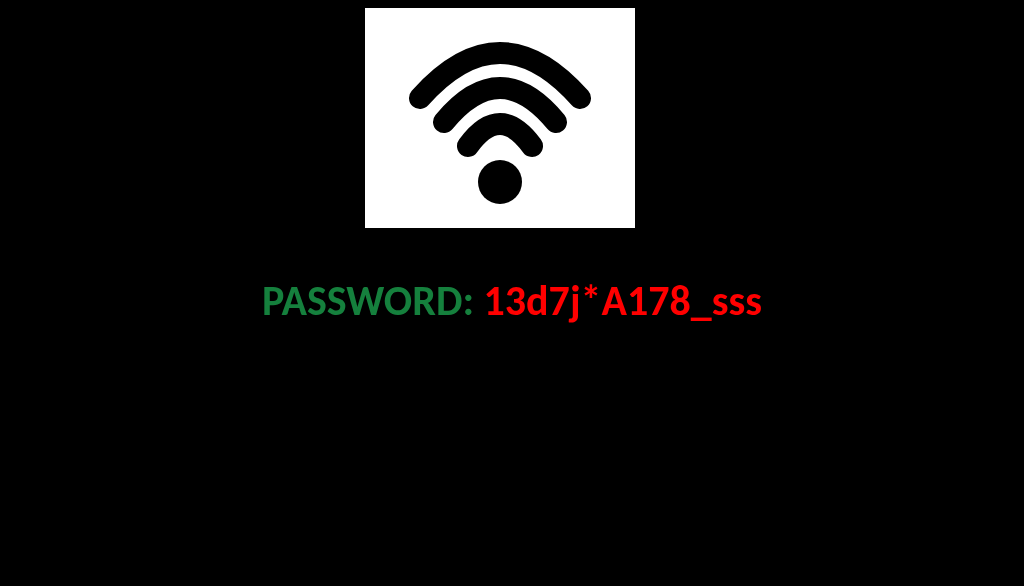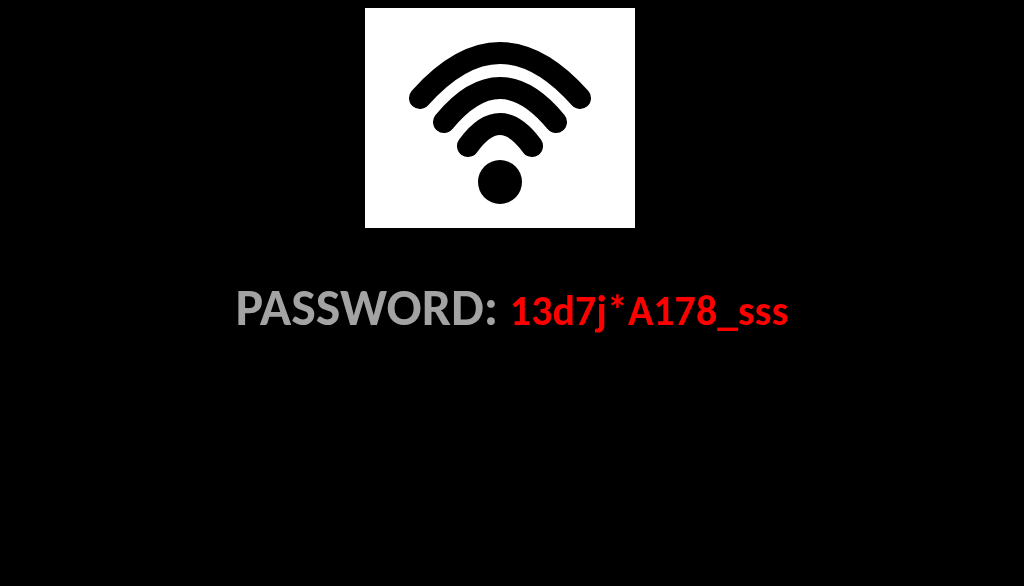--- a/index.html
+++ b/index.html
@@ -34,23 +34,23 @@
       justify-content: center;
     }
     .password-container {
       position: absolute;
       top: 275px;
       left: 0;
       width: 100%;
       text-align: center;
     }
     .password-label {
-      font-size: 52px;
+      font-size: 42px;
       font-weight: bold;
-      color: #a3a3a3;
+      color: #15803d;
     }
     .password-value {
       font-size: 42px;
       font-weight: bold;
       color: #ff0000;
     }
   </style>
 </head>
 <body>
 

